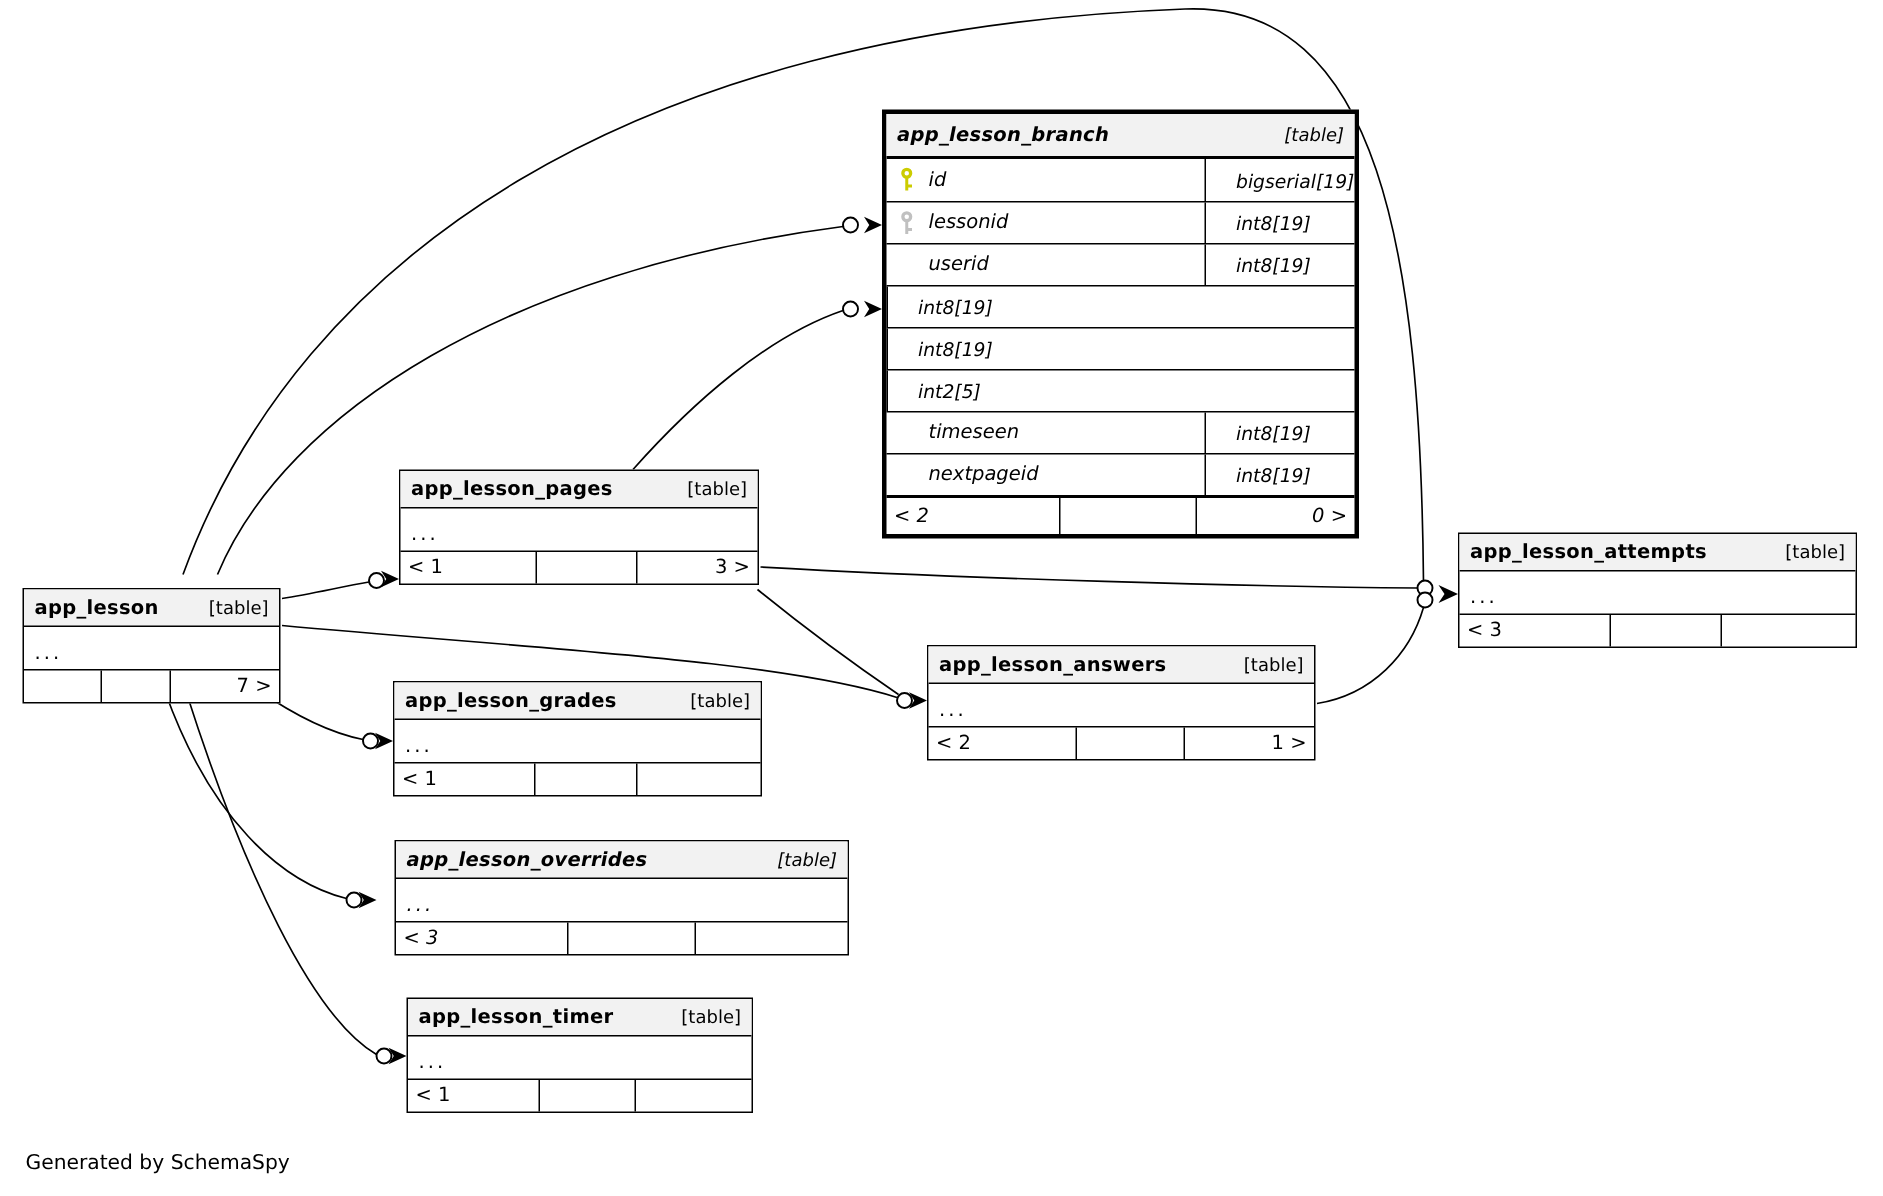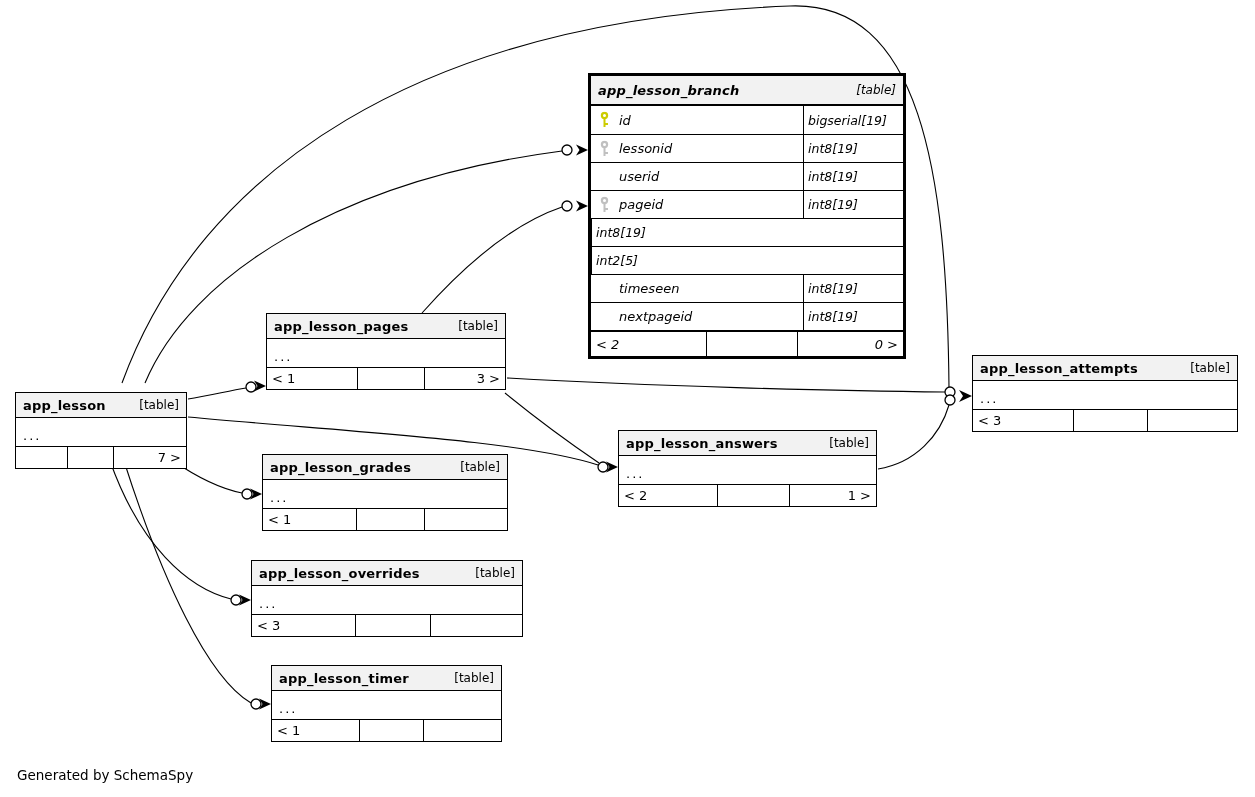--- a/index.html
+++ b/index.html
@@ -21,21 +21,21 @@
   .big .thead{height:30px;border-bottom-width:2px;}
   .tname{font-weight:bold;font-size:13px;letter-spacing:.2px;}
   .ttag{font-size:12px;font-weight:normal;}
   .trow{display:flex;height:28px;align-items:center;font-size:13px;}
   .trow + .trow{border-top:1px solid var(--border);}
   .ellipsis-row{height:28px;display:flex;align-items:flex-end;
     padding:0 7px 3px 7px;font-size:13px;letter-spacing:2px;}
   .big .trow{height:28px;}
   .cell{height:100%;display:flex;align-items:center;}
   .cell.name{position:relative;padding-left:28px;flex:1 1 auto;}
-  .cell.type{width:100px;border-left:1px solid var(--border);padding-left:4px;
+  .cell.type{width:100px;border-left:1px solid var(--border);padding-left:20px;
     font-size:12.5px;flex:0 0 100px;}
   .key{position:absolute;left:8px;top:50%;transform:translateY(-50%);
     width:11px;height:17px;display:block;}
   .key.pk{color:var(--primary-key);}
   .key.fk{color:var(--foreign-key);}
   .tfoot{display:flex;border-top:1px solid var(--border);height:22px;
     font-size:13px;}
   .big .tfoot{border-top-width:2px;height:26px;}
   .tfoot .fcell{display:flex;align-items:center;padding:0 5px;height:100%;}
   .tfoot .fcell + .fcell{border-left:1px solid var(--border);}
@@ -140,28 +140,20 @@
       </div>
       <div class="cell type">int8[19]</div>
     </div>
     <div class="trow">
       <div class="cell name">
         <span>userid</span>
       </div>
       <div class="cell type">int8[19]</div>
     </div>
     <div class="trow">
-      <div class="cell name">
-        <svg class="key fk" viewBox="0 0 11 17">
-          <circle cx="5.5" cy="4" r="2.6" fill="none" stroke="currentColor" stroke-width="2.2"></circle>
-          <line x1="5.5" y1="6.5" x2="5.5" y2="15.5" stroke="currentColor" stroke-width="2"></line>
-          <line x1="5.5" y1="12.5" x2="9" y2="12.5" stroke="currentColor" stroke-width="2"></line>
-        </svg>
-        <span>pageid</span>
-      </div>
       <div class="cell type">int8[19]</div>
     </div>
     <div class="trow">
       <div class="cell type">int8[19]</div>
     </div>
     <div class="trow">
       <div class="cell type">int2[5]</div>
     </div>
     <div class="trow">
       <div class="cell name">
@@ -240,21 +232,21 @@
       <span class="ttag">[table]</span>
     </div>
     <div class="ellipsis-row">...</div>
     <div class="tfoot">
       <div class="fcell c1">&lt; 1</div>
       <div class="fcell c2"></div>
       <div class="fcell c3"></div>
     </div>
   </div>
 
-  <div class="db-table" style="left:251px;top:560px;width:272px;">
+  <div class="db-table" style="left:263px;top:560px;width:303px;font-style:italic;">
     <div class="thead">
       <span class="tname">app_lesson_overrides</span>
       <span class="ttag">[table]</span>
     </div>
     <div class="ellipsis-row">...</div>
     <div class="tfoot">
       <div class="fcell c1">&lt; 3</div>
       <div class="fcell c2"></div>
       <div class="fcell c3"></div>
     </div>

